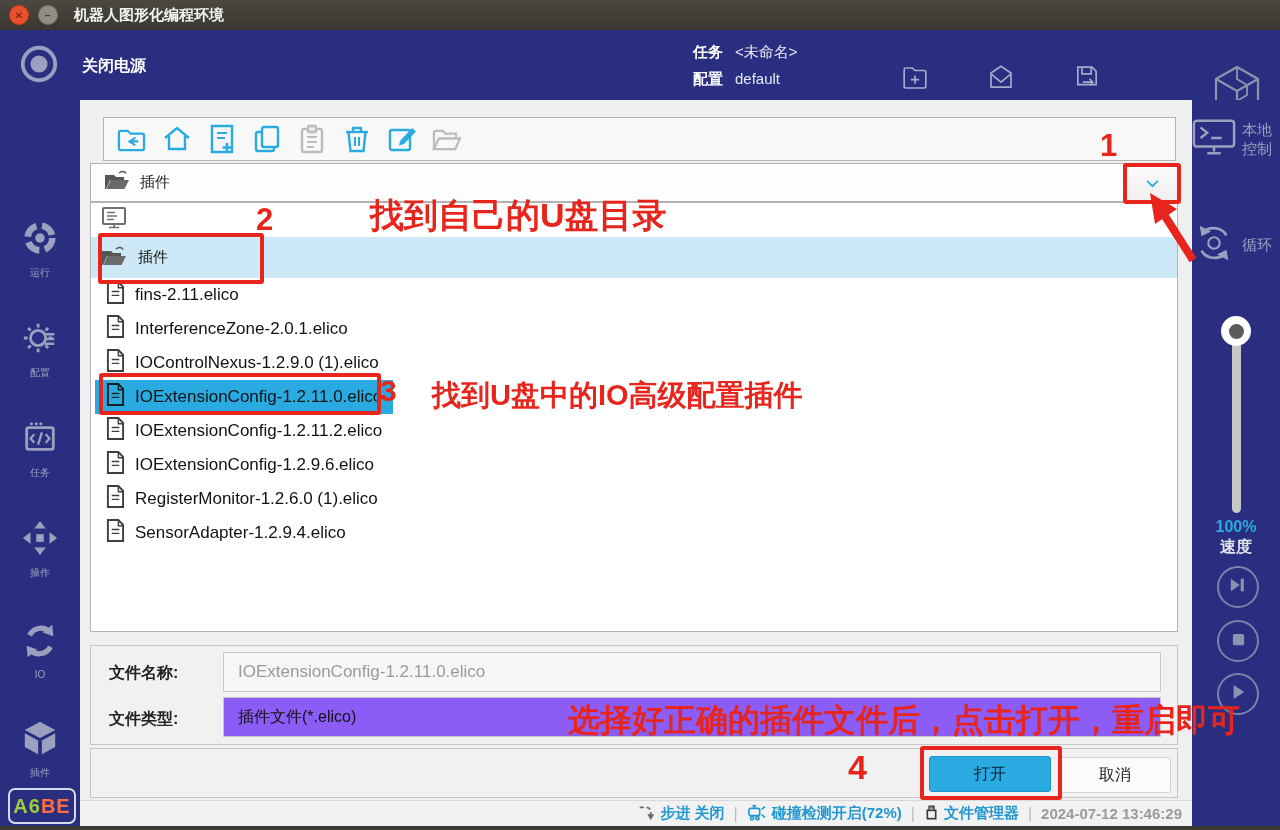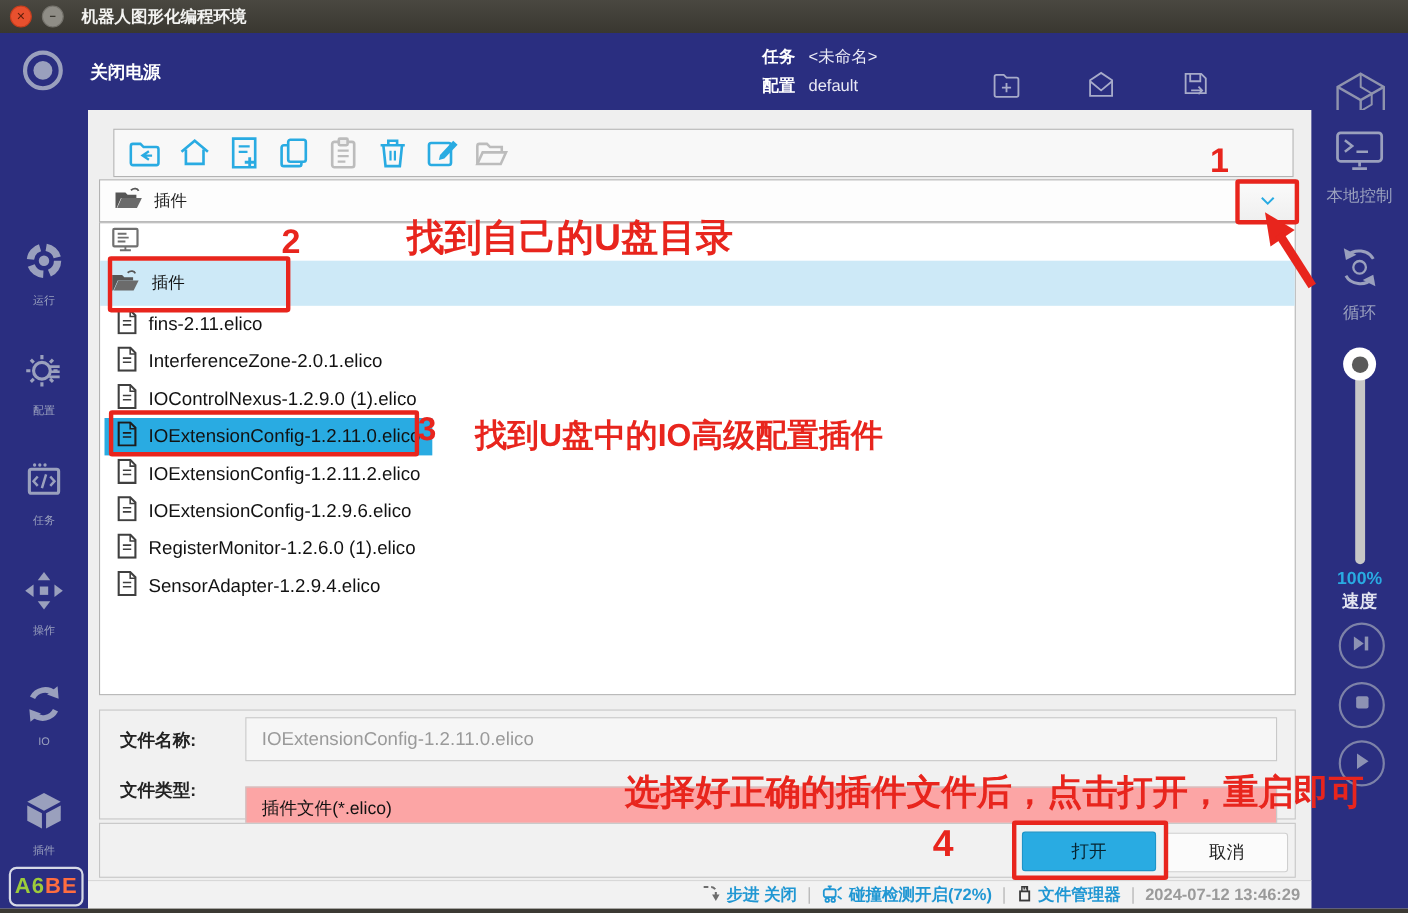--- a/index.html
+++ b/index.html
@@ -23,21 +23,21 @@
   .hdr-actions{position:absolute;left:893px;top:33px;display:flex;gap:42px;}
   .hdr-action{width:44px;display:flex;flex-direction:column;align-items:center;gap:3px;}
   .hdr-action .lbl{color:#b9bdd8;font-size:14px;}
   #logo{position:absolute;left:1214px;top:35px;}
   
   #left-sidebar{position:absolute;left:0;top:100px;width:80px;height:726px;background:#2a2e80;}
   #right-sidebar{position:absolute;left:1192px;top:100px;width:88px;height:726px;background:#2a2e80;}
   .ls-item{position:absolute;left:0;width:80px;height:76px;display:flex;flex-direction:column;
            align-items:center;justify-content:flex-end;gap:5px;cursor:pointer;}
   .ls-item .lbl{color:#9aa0bd;font-size:10px;}
-  .rs-item{position:absolute;width:88px;display:flex;flex-direction:column;align-items:center;gap:6px;}
+  .rs-item{position:absolute;width:88px;display:flex;flex-direction:row;align-items:center;gap:6px;}
   .rs-item .lbl{color:#9aa0bd;font-size:15px;}
   #badge{position:absolute;left:8px;top:688px;width:64px;height:32px;border:2px solid #d6d9e6;
          border-radius:7px;display:flex;align-items:center;justify-content:center;
          font-size:20px;font-weight:bold;letter-spacing:1px;}
   #badge .g{color:#9ccb3b;} #badge .o{color:#ff6d3f;}
   #slider-track{position:absolute;left:40px;top:235px;width:9px;height:178px;background:#c7c7c7;border-radius:5px;}
   #slider-knob{position:absolute;left:29px;top:216px;width:30px;height:30px;border-radius:50%;
                background:#fff;display:flex;align-items:center;justify-content:center;}
   #slider-knob .dot{width:15px;height:15px;border-radius:50%;background:#5a5a5a;}
   .speed-pct{position:absolute;left:0;top:418px;width:88px;text-align:center;color:#29abe2;
@@ -64,21 +64,21 @@
   .file-row{height:34px;padding-left:4px;font-size:17px;color:#121212;}
   .file-row .inner{display:flex;align-items:center;gap:10px;padding:3px 11px;}
   .file-row.selected .inner{background:#29abe2;}
   #formpanel{position:absolute;left:10px;top:545px;width:1088px;height:100px;background:#f1f1f1;
              border:1px solid #c6c6c6;box-sizing:border-box;}
   .flabel{position:absolute;left:18px;font-size:16px;color:#222;font-weight:bold;}
   .finput{position:absolute;left:132px;width:938px;height:40px;border:1px solid #c9c9c9;
           box-sizing:border-box;padding:0 14px;font-size:17px;
           font-family:"Liberation Sans","DejaVu Sans",sans-serif;}
   #fname{top:6px;background:#f6f6f6;color:#9a9a9a;}
-  #ftype{top:69px;background:#fca5a5;color:#111;font-size:16px;}
+  #ftype{top:51px;background:#8b5cf6;color:#111;font-size:16px;}
   #buttonpanel{position:absolute;left:10px;top:648px;width:1088px;height:50px;background:#f1f1f1;
                border:1px solid #c6c6c6;box-sizing:border-box;}
   .dlg-btn{position:absolute;height:34px;border-radius:3px;font-size:16px;display:flex;
            align-items:center;justify-content:center;cursor:pointer;color:#10303e;}
   #btn-open{left:838px;top:7px;width:120px;background:#29abe2;border:1px solid #1d94c8;color:#06222e;}
   #btn-cancel{left:968px;top:8px;width:110px;background:#fbfbfb;border:1px solid #cfcfcf;color:#222;}
   
   #statusbar{position:absolute;left:0;top:700px;width:1112px;height:26px;background:#f2f2f2;
              border-top:1px solid #d8d8d8;display:flex;align-items:center;justify-content:flex-end;
              gap:9px;padding-right:10px;box-sizing:border-box;padding-left:36px;}

